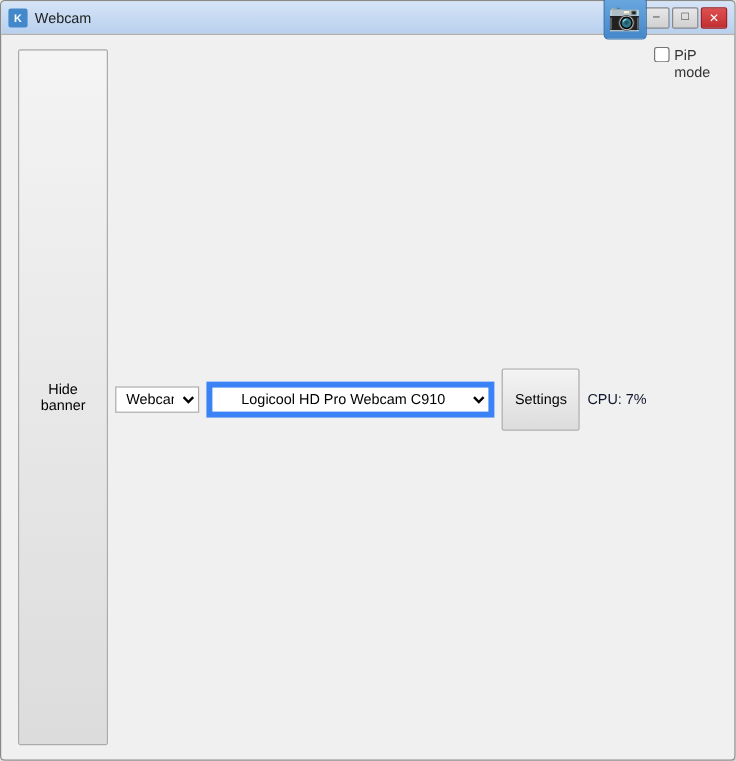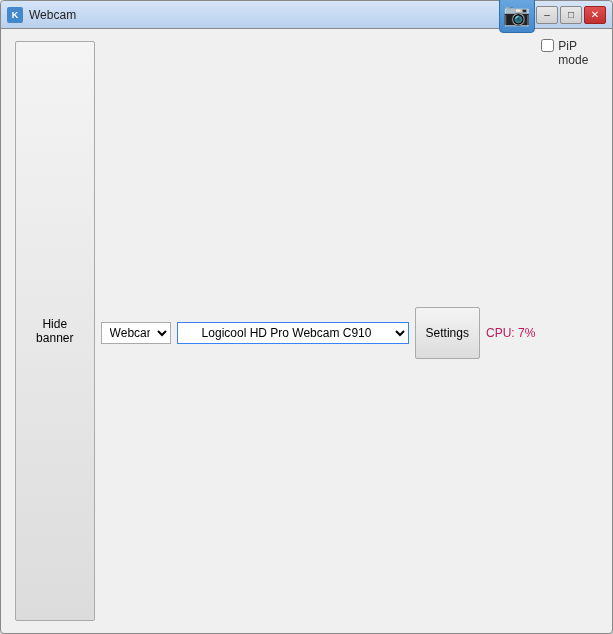--- a/index.html
+++ b/index.html
@@ -211,38 +211,38 @@
       padding: 2px 4px;
       font-size: 12px;
       border: 1px solid #aaa;
       background: white;
       width: 70px;
     }
 
     .dropdown-large {
       padding: 2px 20px;
       font-size: 12px;
-      border: 1px solid #3b82f6;
+      border: 5px solid #3b82f6;
       background: white;
       flex: 1;
     }
 
     .settings-btn {
       padding: 18px 10px;
       font-size: 12px;
       background: linear-gradient(to bottom, #f4f4f4, #dcdcdc);
       border: 1px solid #aaa;
       border-radius: 2px;
       cursor: pointer;
       text-align: center;
     }
 
     .cpu-label {
       font-size: 12px;
-      color: #be185d;
+      color: #0f172a;
       white-space: nowrap;
     }
 
     .record-btn {
       padding: 2px 10px;
       font-size: 12px;
       background: linear-gradient(to bottom, #f4f4f4, #dcdcdc);
       border: 1px solid #aaa;
       border-radius: 2px;
       cursor: pointer;

